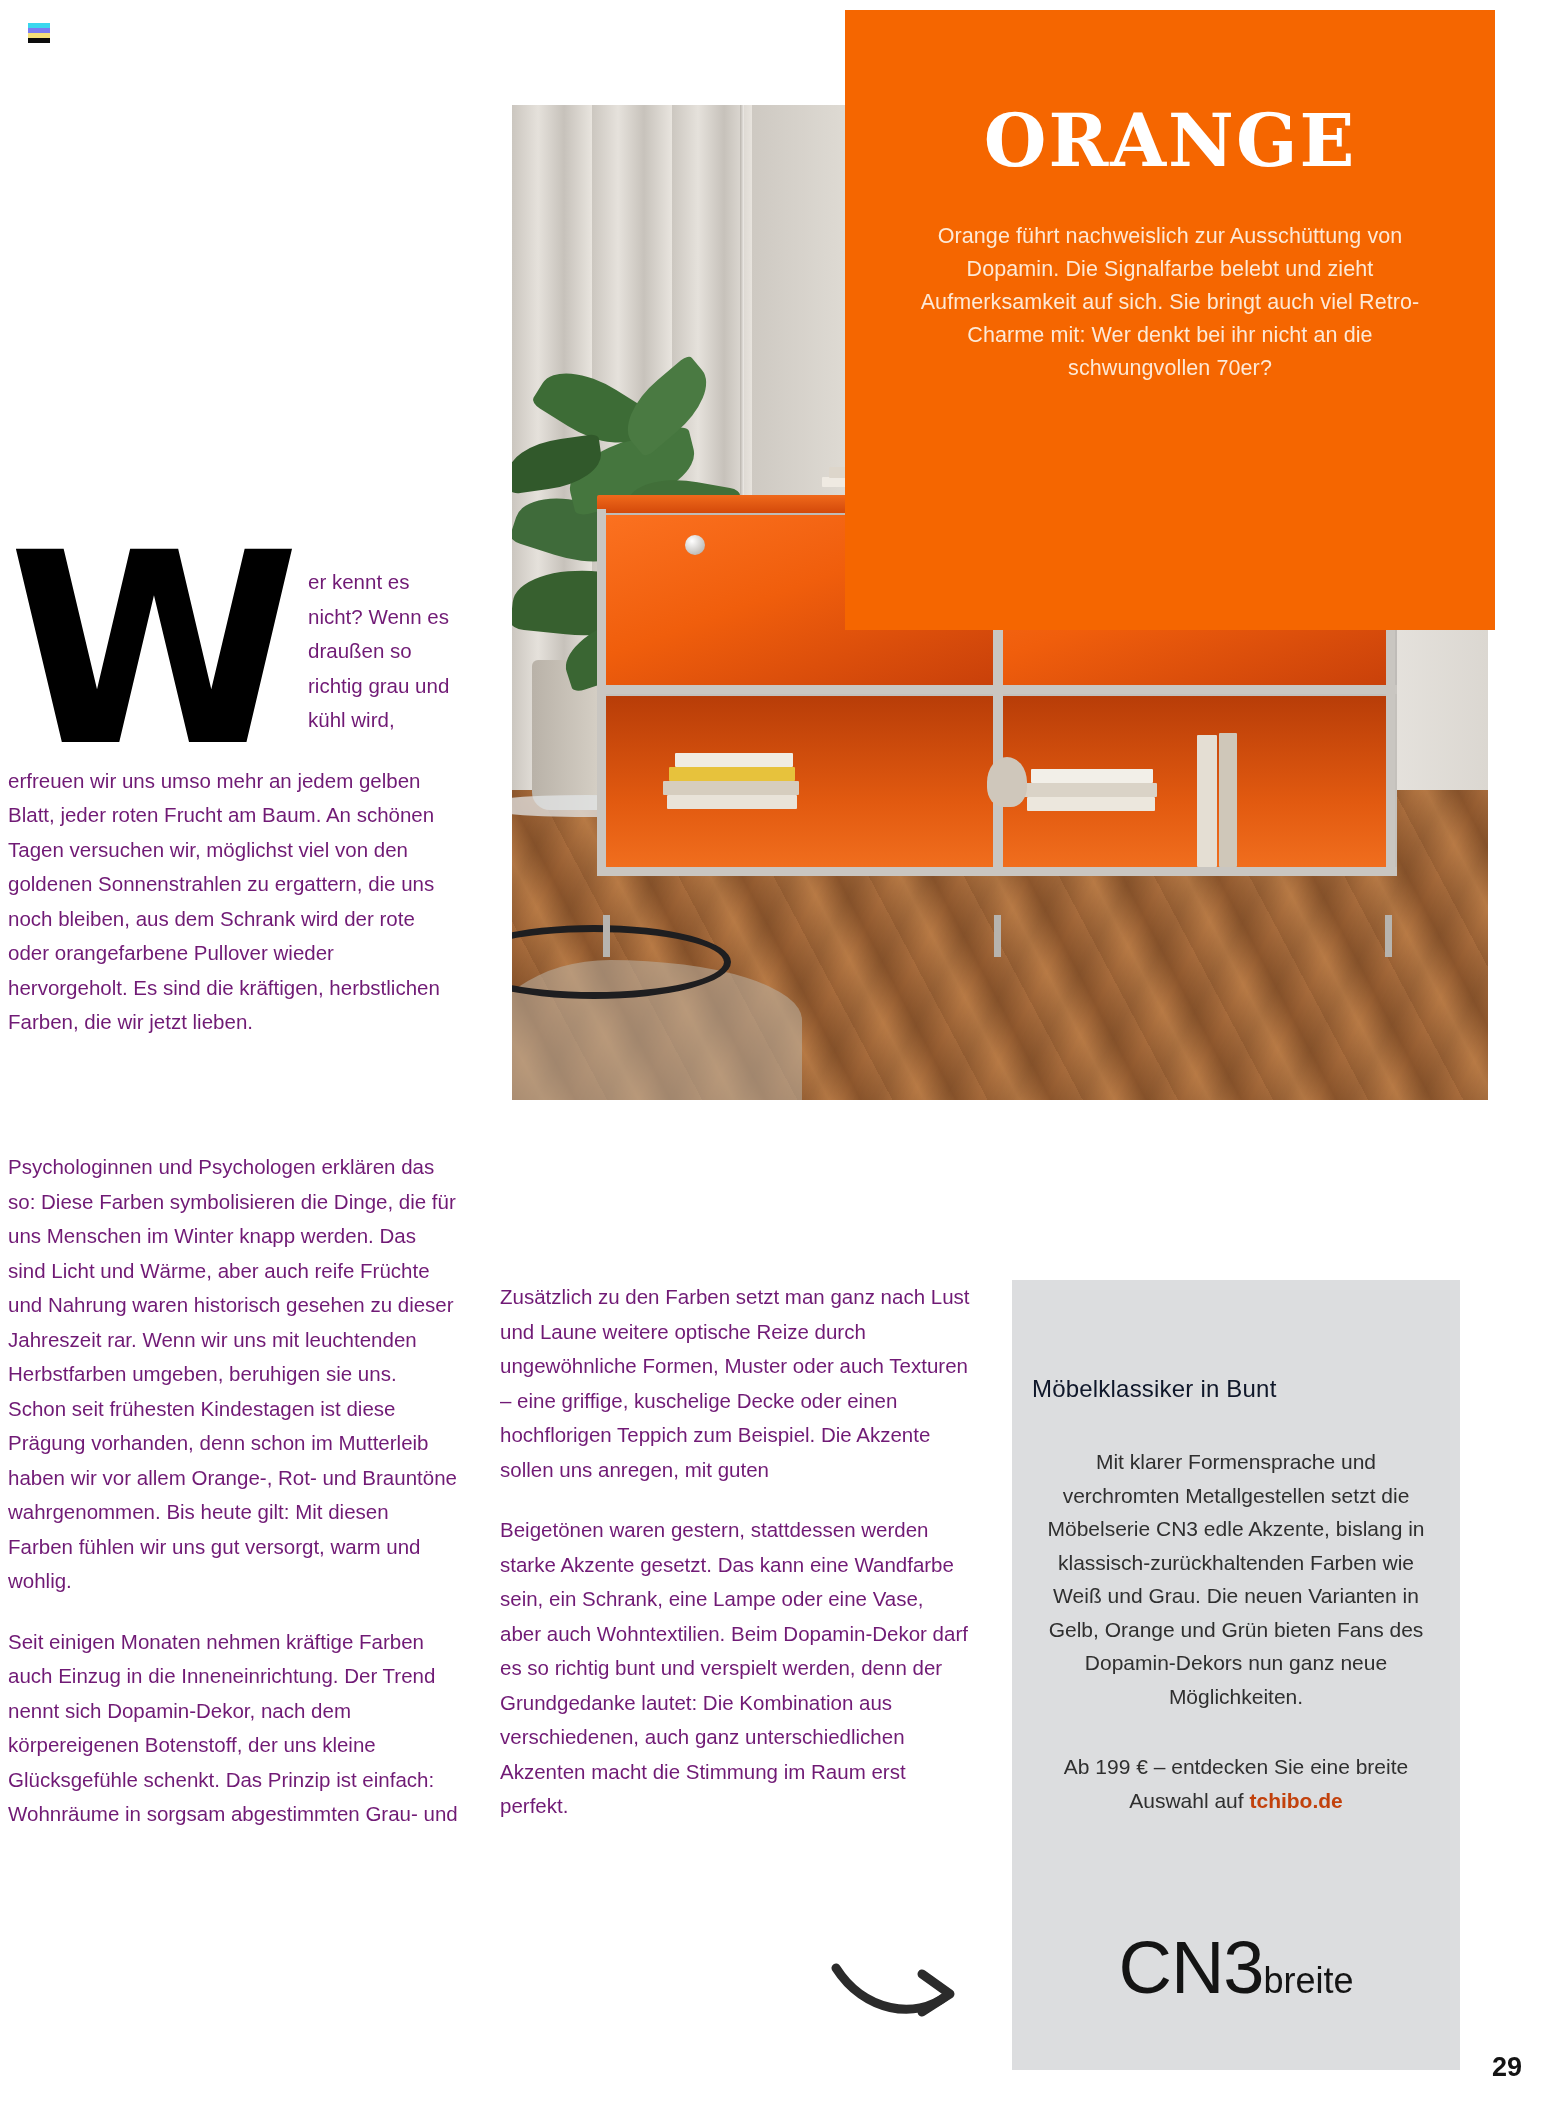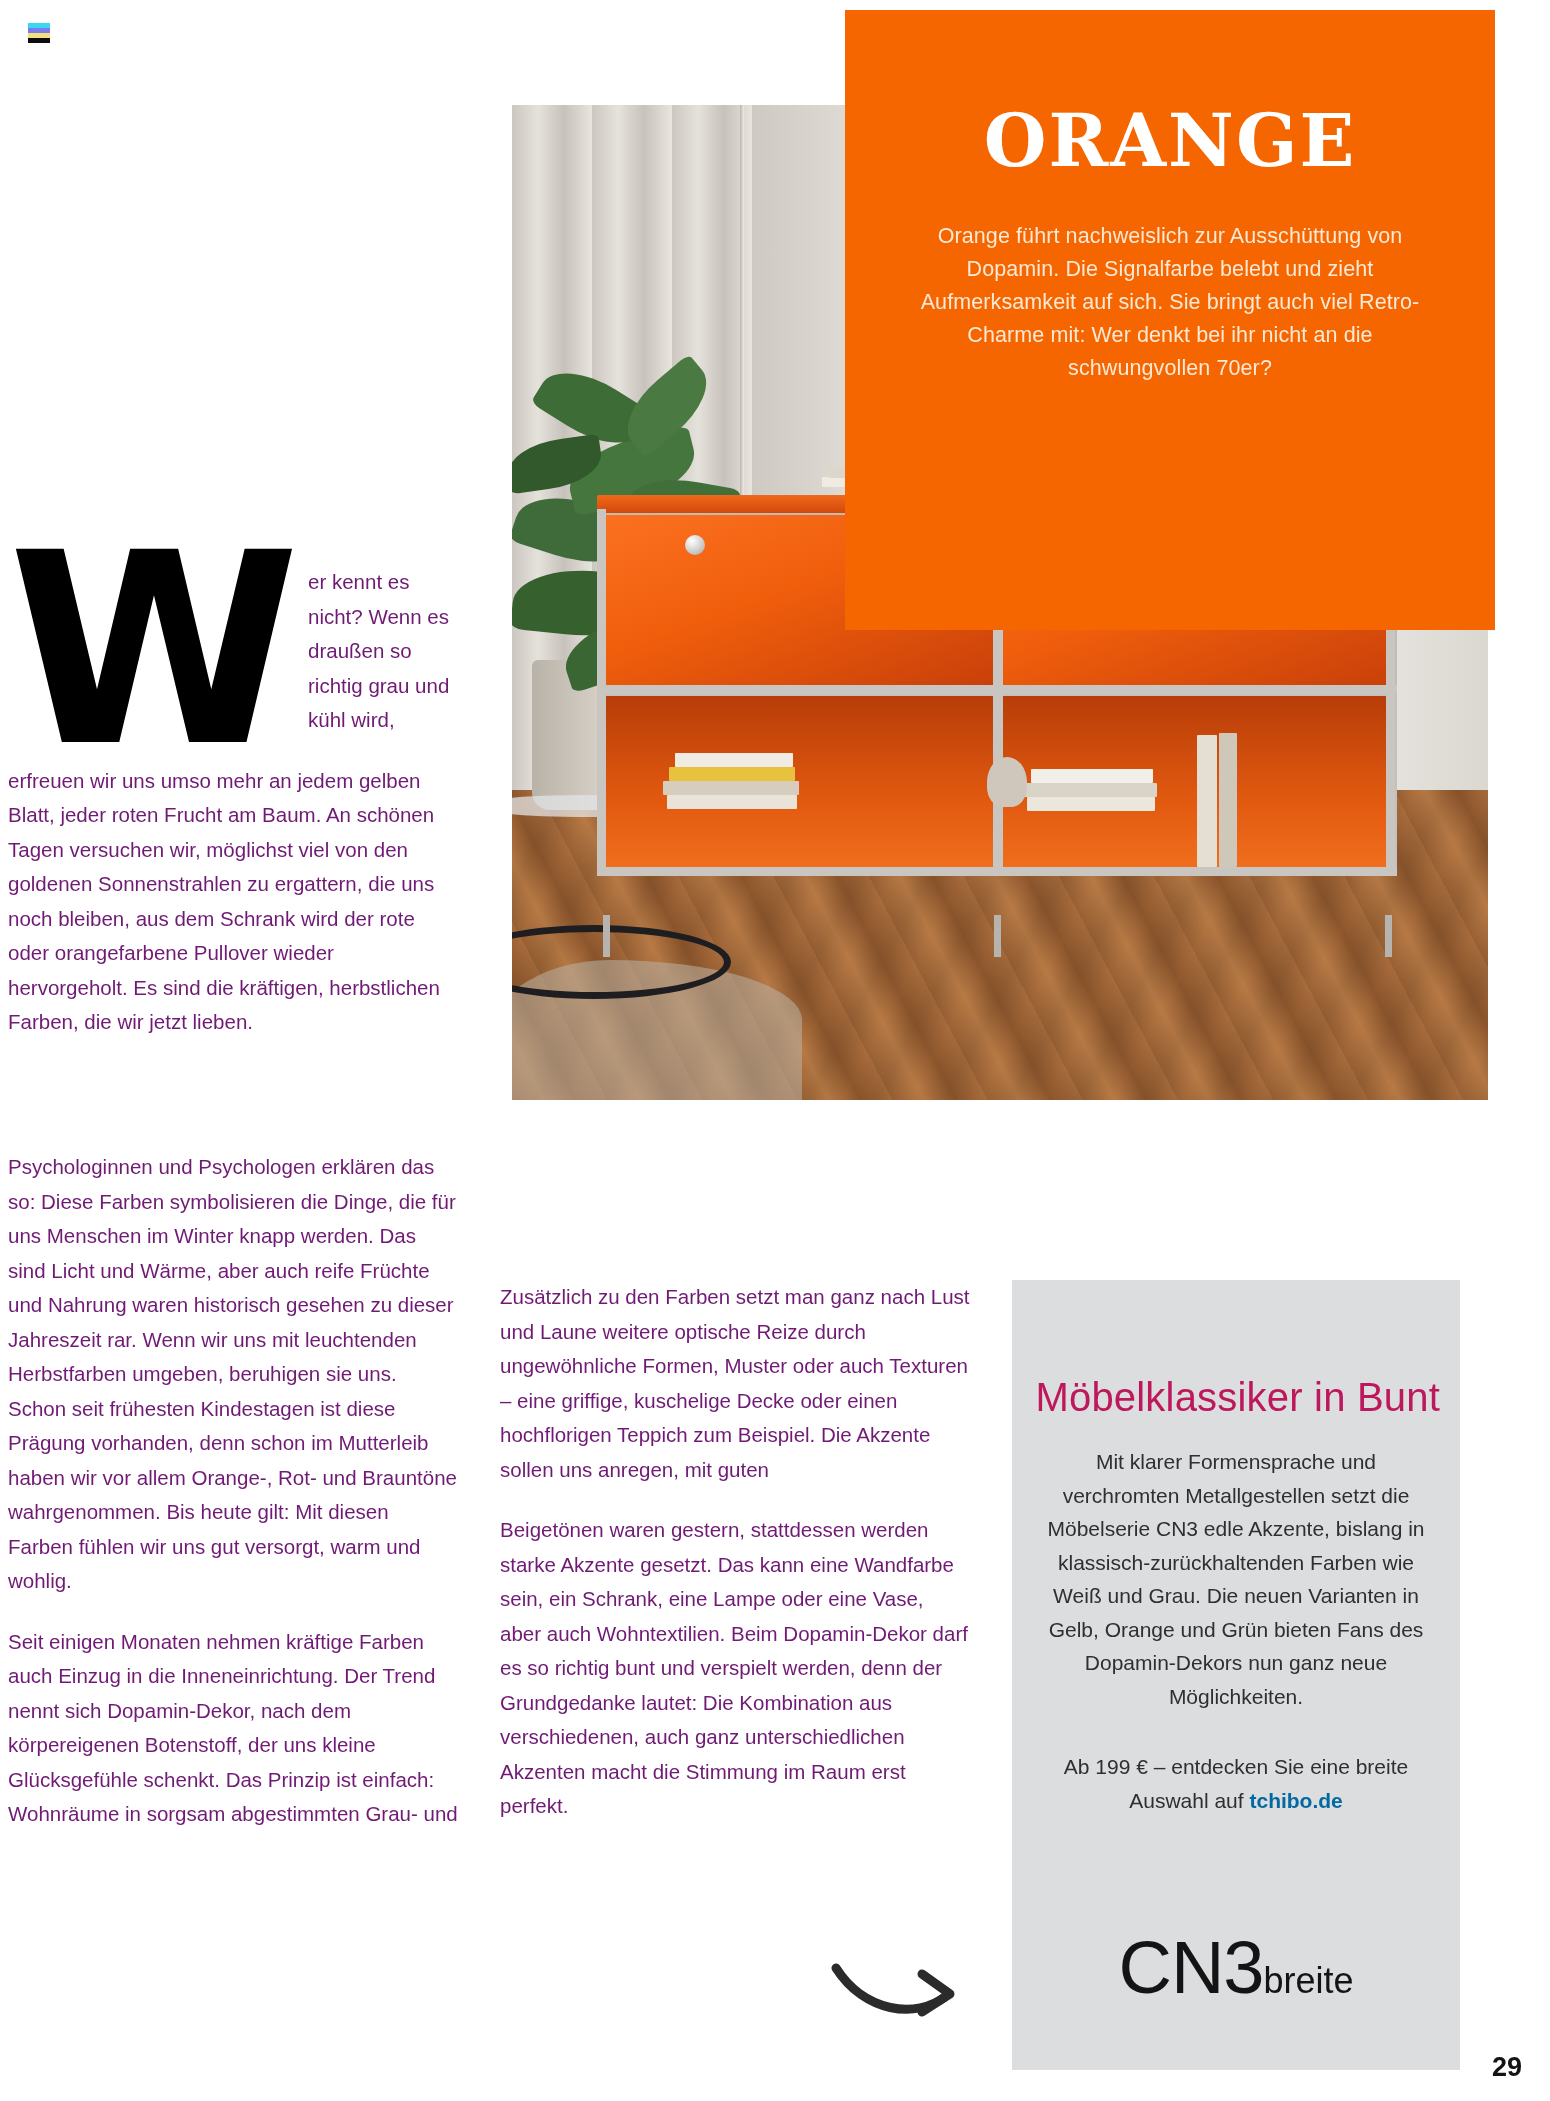--- a/index.html
+++ b/index.html
@@ -182,41 +182,41 @@
     letter-spacing:.1px;
   }
 
   
   .graybox{
     position:absolute;left:1012px;top:1270px;width:448px;height:790px;
     background:#dcdddf;
   }
   .gb-title{
     position:absolute;left:20px;right:20px;top:95px;
-    text-align:right;
-    font-size:40px;
+    text-align:left;
+    font-size:24px;
     font-weight:300;
-    color:#be185d;
+    color:#0f172a;
     letter-spacing:.2px;
   }
   .gb-body{
     position:absolute;left:30px;right:30px;top:165px;
     text-align:center;
     font-size:21px;
     line-height:33.5px;
     color:#2f2f2f;
   }
   .gb-cta{
     position:absolute;left:26px;right:26px;top:470px;
     text-align:center;
     font-size:21px;
     line-height:33.5px;
     color:#2f2f2f;
   }
-  .gb-cta b{font-weight:700;color:#0369a1;}
+  .gb-cta b{font-weight:700;color:#c2410c;}
   .gb-logo{
     position:absolute;left:0;right:0;bottom:60px;
     text-align:center;
     color:#141414;
   }
   .gb-logo .mark{
     font-size:74px;font-weight:300;letter-spacing:-1px;
     font-family:"Liberation Sans", sans-serif;
   }
   .gb-logo .sub{font-size:36px;font-weight:300;letter-spacing:0px;}

